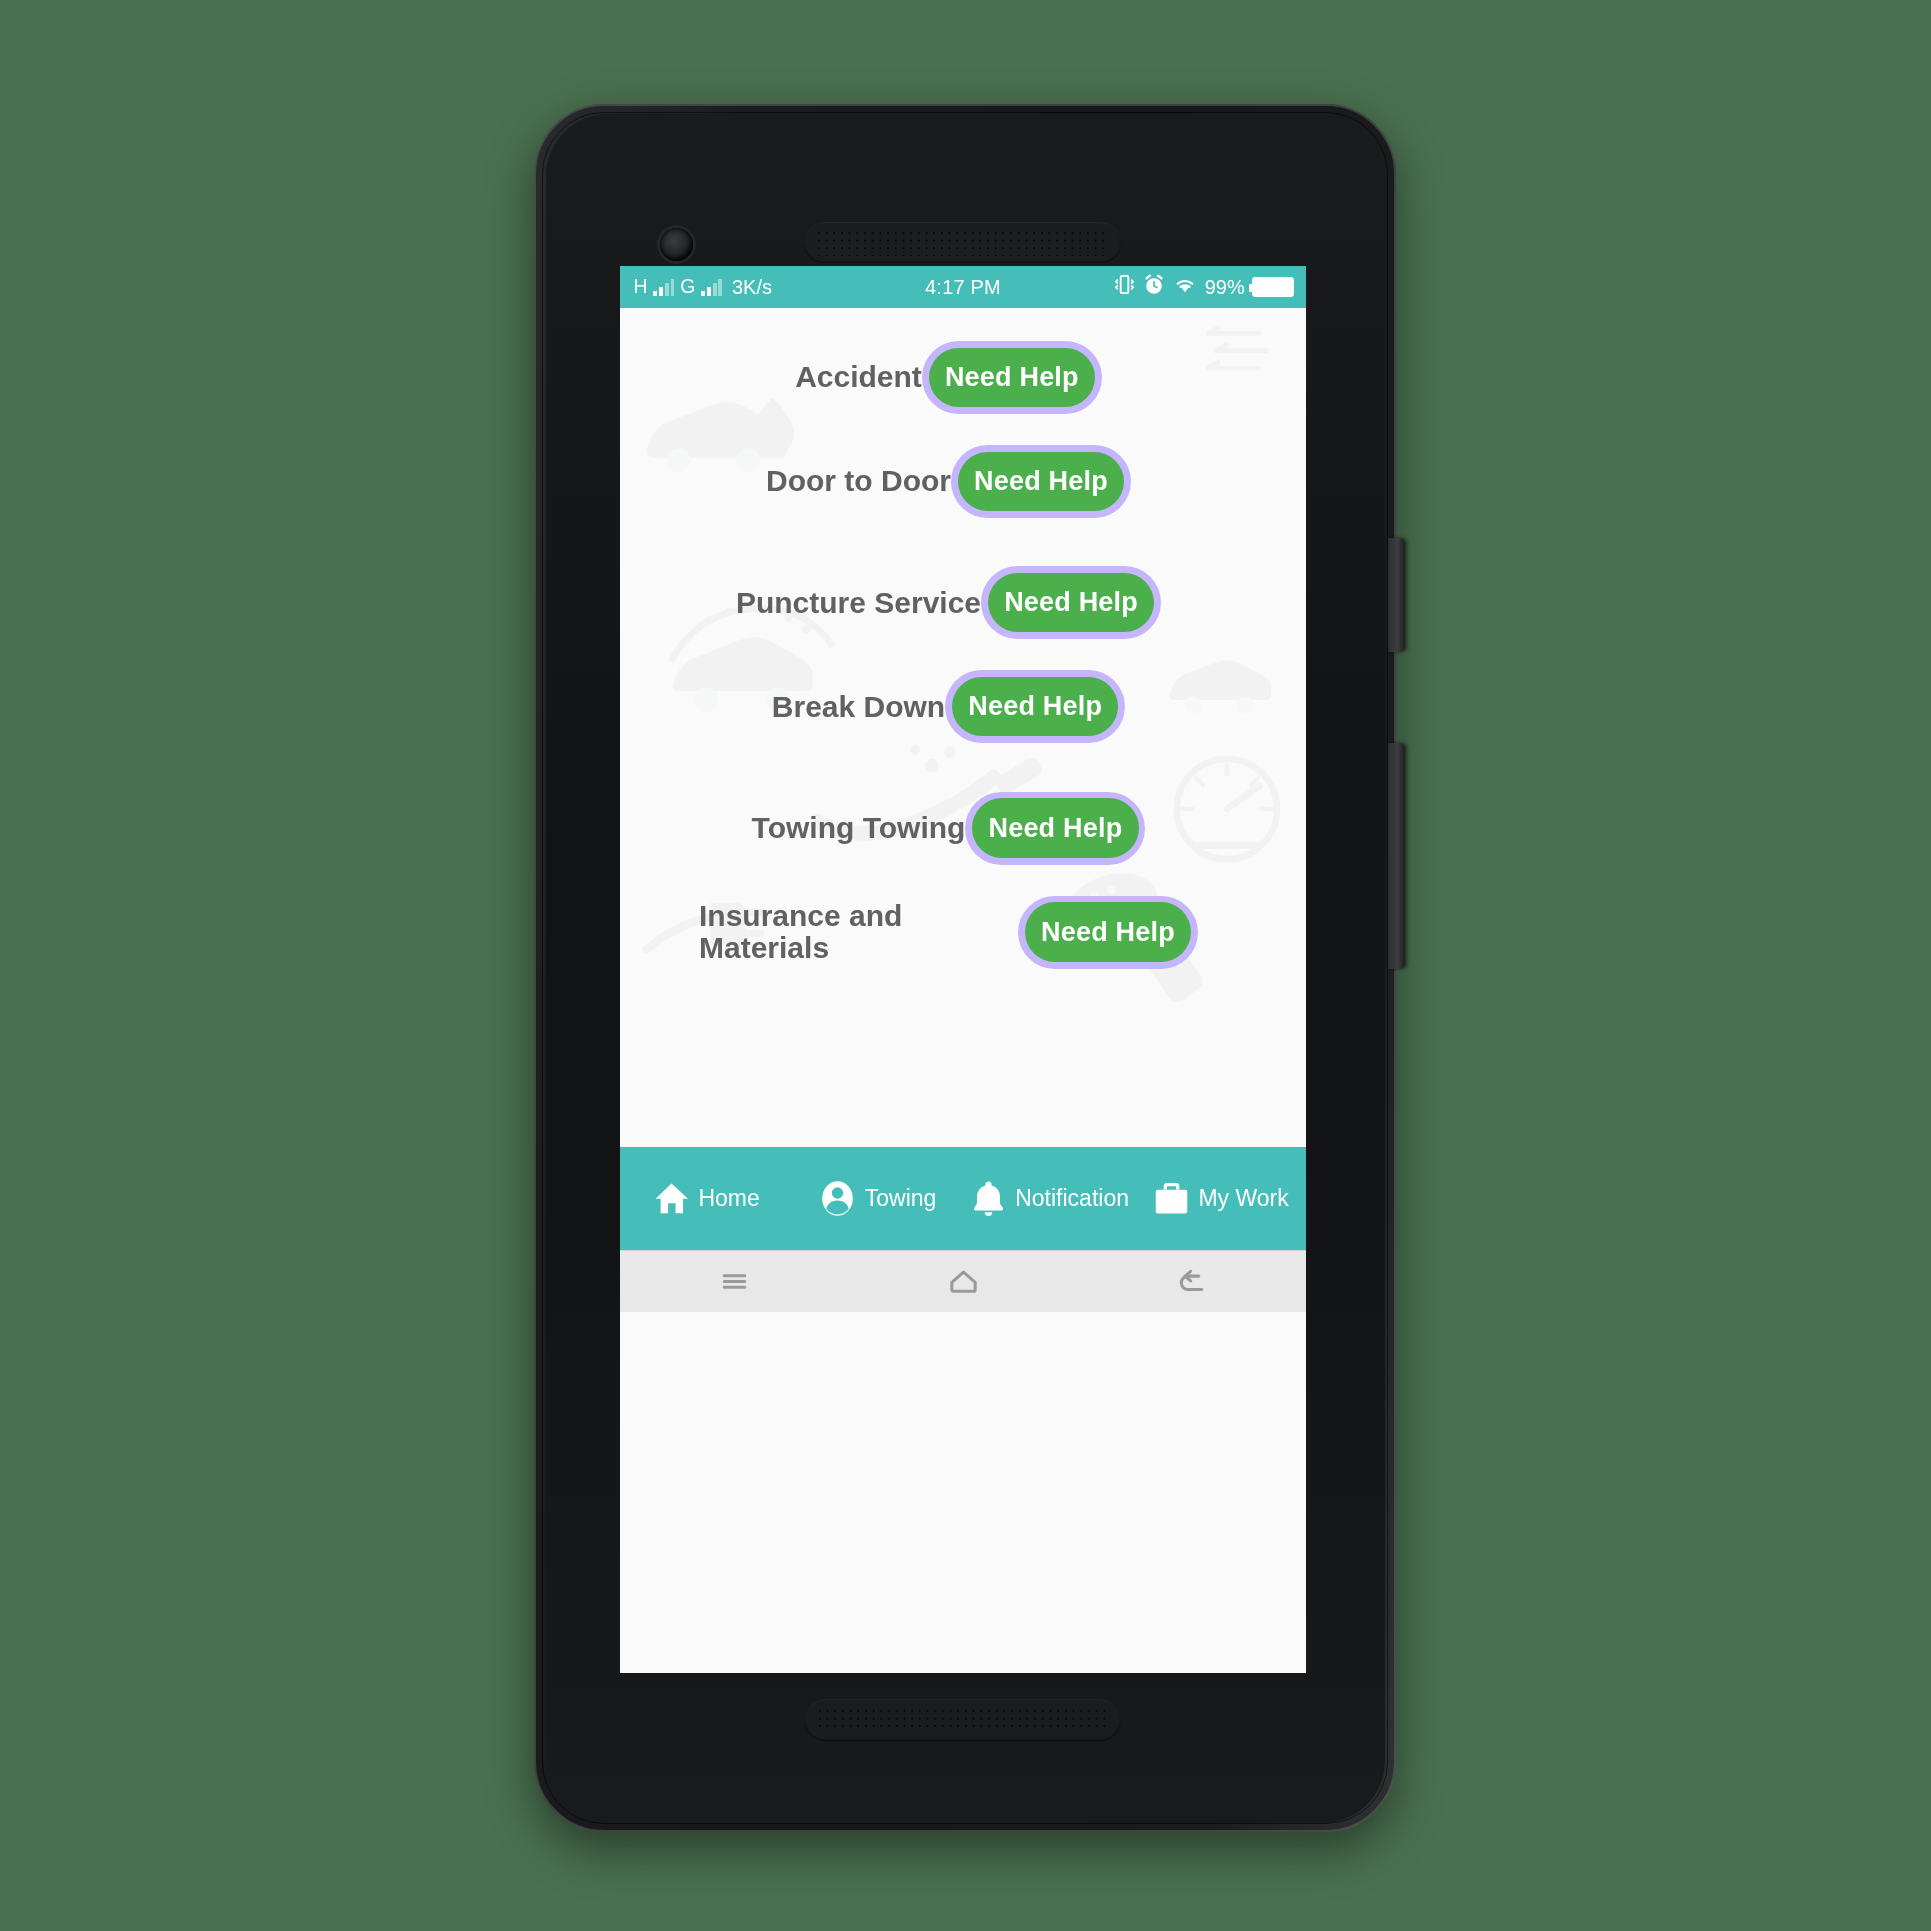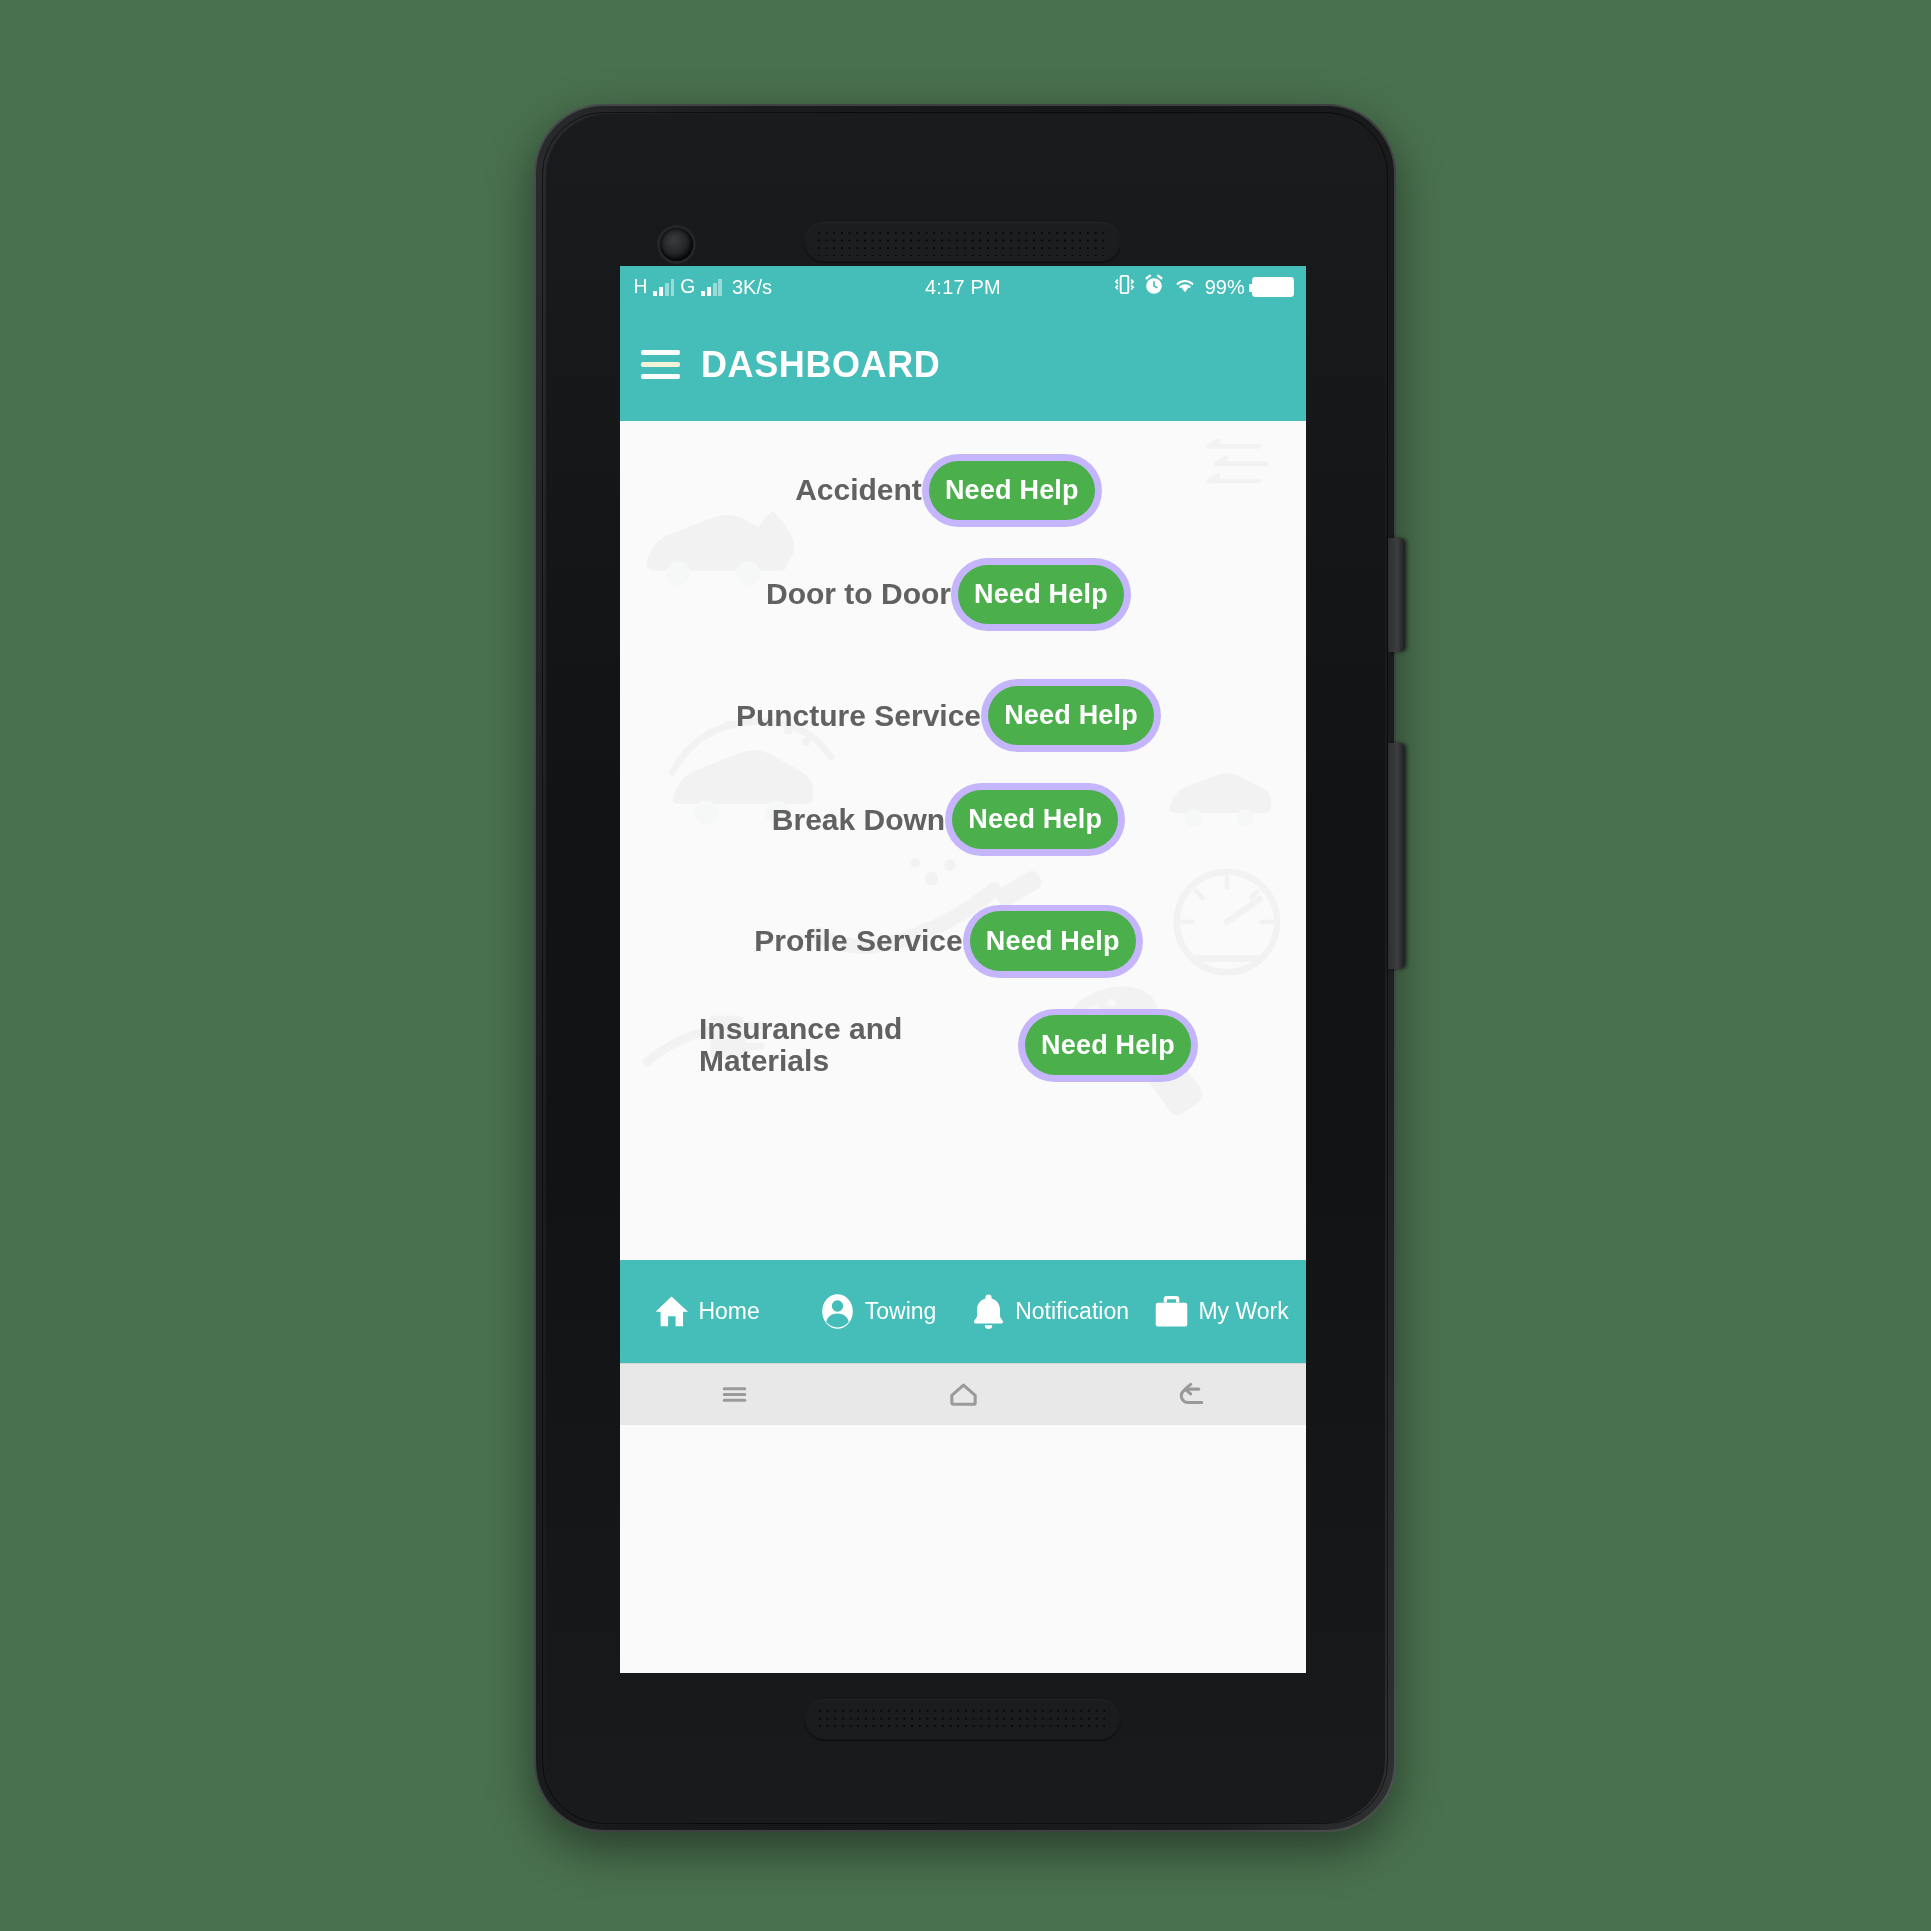--- a/index.html
+++ b/index.html
@@ -317,28 +317,20 @@
           <path d="M12 16.5 L8.3 11.6 a6.2 6.2 0 0 1 7.4 0 Z" fill="#fff"></path>
           <path d="M4.6 8.2 a11 11 0 0 1 14.8 0" stroke="#fff" stroke-width="2.1" fill="none" stroke-linecap="round"></path>
           <path d="M7.4 11.2 a7.2 7.2 0 0 1 9.2 0" stroke="#fff" stroke-width="2.1" fill="none" stroke-linecap="round"></path>
         </svg>
       </span>
       <span id="battery-pct">99%</span>
       <span class="battery-shell"></span>
     </div>
   </div>
 
-  <div id="app-bar">
-    <div id="hamburger-icon">
-      <span></span>
-        <span></span>
-        <span></span>
-    </div>
-    <div id="app-title">DASHBOARD</div>
-  </div>
 
   <div id="content">
 
     <div id="watermark-layer">
       <svg width="686" height="839" viewBox="0 0 711 869">
         <g fill="#ECEDEE" stroke="none">
 
           <g transform="translate(18,85) scale(1.25)">
             <path d="M8 48 q4-16 18-22 l36-14 q14-5 26 1 l26 14 q10 6 10 14 l0 10 q0 5-6 5 l-104 0 q-7 0-6-8 Z"></path>
             <circle cx="34" cy="58" r="10" fill="#F4F5F6"></circle>
@@ -441,21 +433,21 @@
             <div class="need-help-inner">Need Help</div>
           </div>
         </div>
         <div class="service-row">
           <div class="service-label">Break Down</div>
           <div class="need-help-btn">
             <div class="need-help-inner">Need Help</div>
           </div>
         </div>
         <div class="service-row pair-gap">
-          <div class="service-label">Profile Service</div>
+          <div class="service-label">Towing Towing</div>
           <div class="need-help-btn">
             <div class="need-help-inner">Need Help</div>
           </div>
         </div>
         <div class="service-row">
           <div class="service-label">Insurance and Materials</div>
           <div class="need-help-btn">
             <div class="need-help-inner">Need Help</div>
           </div>
         </div>

